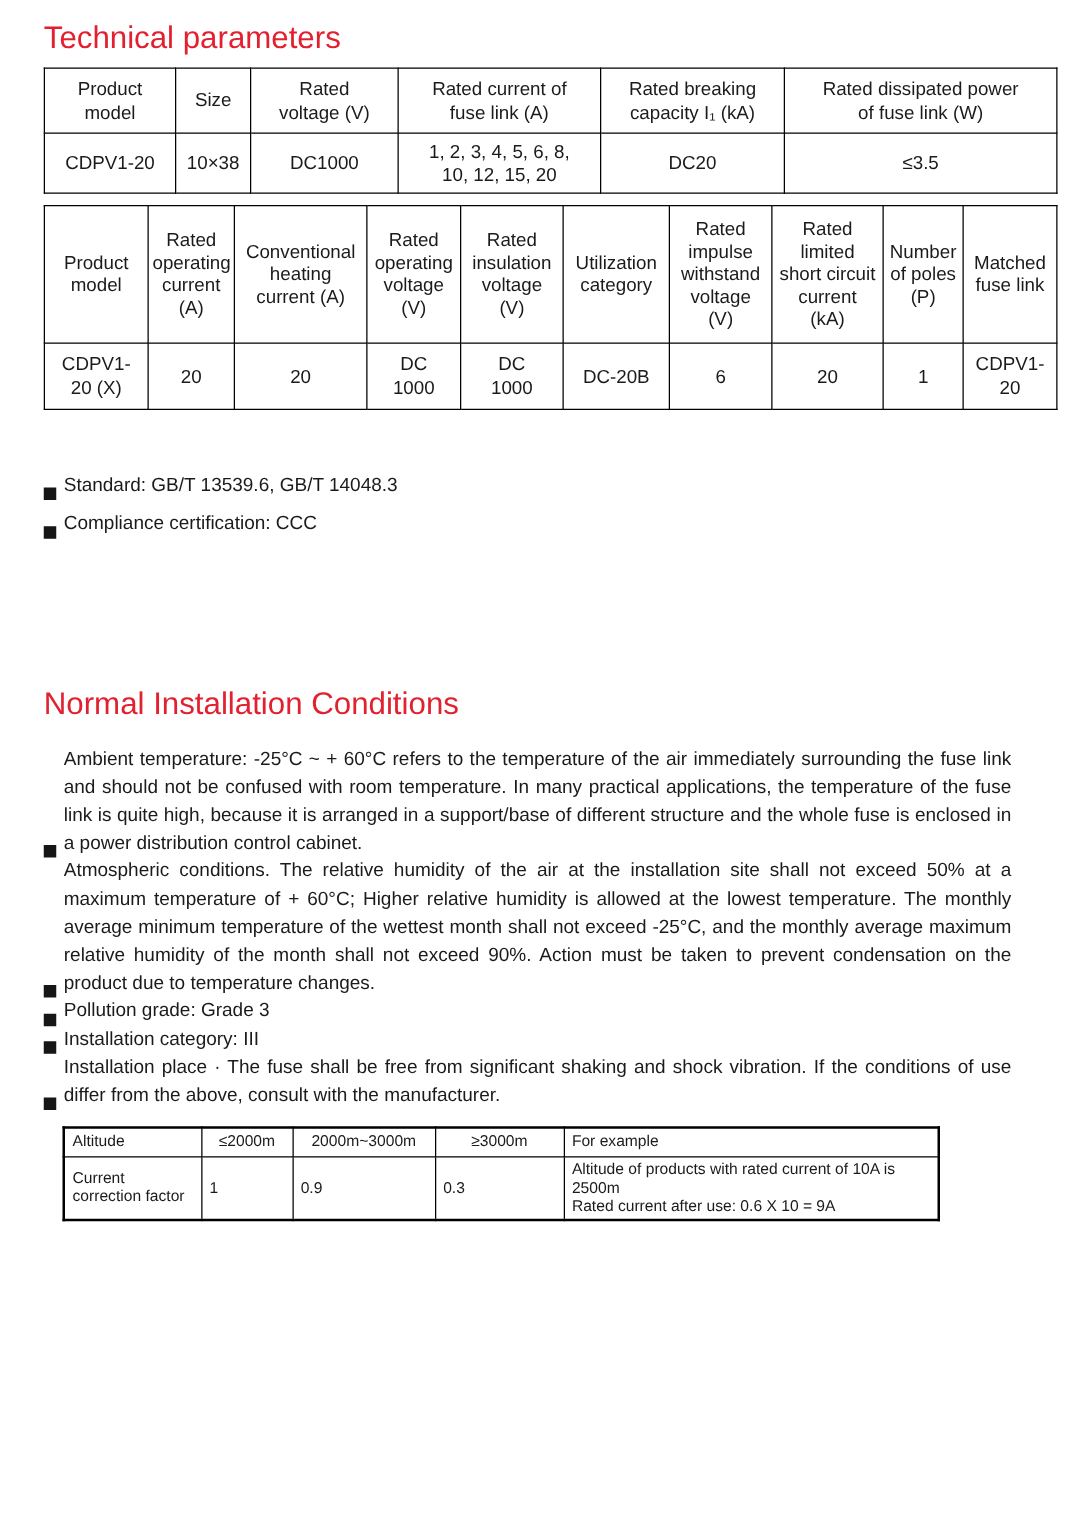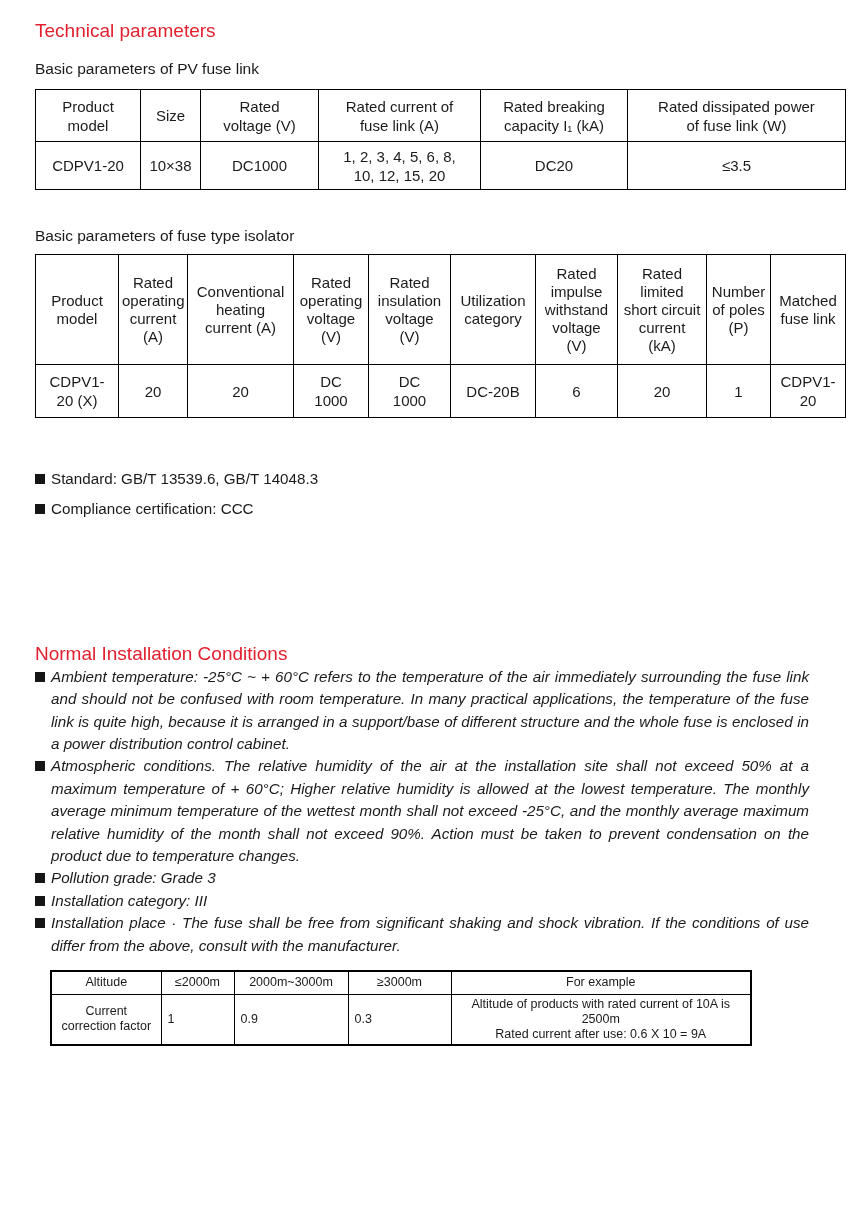--- a/index.html
+++ b/index.html
@@ -9,21 +9,21 @@
     width: 858px; height: 1214px;
     background: #ffffff;
     font-family: "Liberation Sans", "DejaVu Sans", sans-serif;
     color: var(--ink);
     overflow: hidden;
   }
   .content { padding: 0 13px 0 35px; width: 858px; }
 
   .h-red {
     color: var(--accent);
-    font-size: 19px;
+    font-size: 25px;
     font-weight: 400;
     line-height: 25px;
     margin: 0;
   }
   #heading-technical { margin-top: 18px; }
   #heading-installation { margin-top: 120px; }
 
   .caption {
     font-size: 15.5px;
     line-height: 19px;
@@ -51,67 +51,66 @@
   #table-pv { margin-top: 11px; }
   #table-pv tr.hdr  { height: 52px; }
   #table-pv tr.data { height: 48px; }
   #table-isolator { margin-top: 9px; }
   #table-isolator tr.hdr  { height: 110px; }
   #table-isolator tr.hdr th { line-height: 18px; }
   #table-isolator tr.data { height: 53px; }
 
   .bullet {
     display: flex;
-    align-items: flex-start;
+    align-items: flex-end;
     font-size: 15.2px;
     line-height: 22.4px;
   }
   .bullet .sq {
     flex: none;
     width: 10px; height: 10px;
     background: #161616;
     margin: 6px 6px 0 0;
   }
   .bullet .txt { flex: 1; text-align: justify; }
 
   .cert-list { margin-top: 50px; }
   .cert-list .bullet + .bullet { margin-top: 8px; }
 
-  .cond-list { width: 774px; font-style: italic; }
+  .cond-list { margin-top: 21px; width: 774px; }
 
   table.alt {
     border-collapse: collapse;
     table-layout: fixed;
     width: 700px;
     margin: 13px 0 0 15px;
     border: 2px solid var(--line);
   }
   table.alt th, table.alt td {
     border: 1px solid var(--line);
     font-weight: 400;
     font-size: 12.5px;
     line-height: 15px;
     vertical-align: middle;
     padding: 2px 6px;
     white-space: pre-line;
     overflow: hidden;
   }
   table.alt tr.hdr { height: 23px; }
   table.alt tr.data { height: 39px; }
-  .ta-l { text-align: center; }
+  .ta-l { text-align: left; }
   .ta-c { }
 </style>
 </head>
 <body>
 
 <div class="content">
 
   <h1 class="h-red" id="heading-technical">Technical parameters</h1>
 
-  <p class="caption" id="caption-pv">Basic parameters of PV fuse link</p>
 
   <table class="params" id="table-pv">
     <colgroup>
       <col style="width:105px">
         <col style="width:60px">
         <col style="width:118px">
       <col style="width:162px">
         <col style="width:147px">
         <col style="width:218px">
     </colgroup>
@@ -134,21 +133,20 @@
       <td>10×38</td>
       <td>DC1000</td>
       <td>1, 2, 3, 4, 5, 6, 8,
 10, 12, 15, 20</td>
       <td>DC20</td>
       <td>≤3.5</td>
     </tr>
   </tbody>
     </table>
 
-  <p class="caption" id="caption-isolator">Basic parameters of fuse type isolator</p>
 
   <table class="params" id="table-isolator">
     <colgroup>
       <col style="width:83px">
         <col style="width:69px">
         <col style="width:106px">
         <col style="width:75px">
       <col style="width:82px">
         <col style="width:85px">
         <col style="width:82px">

